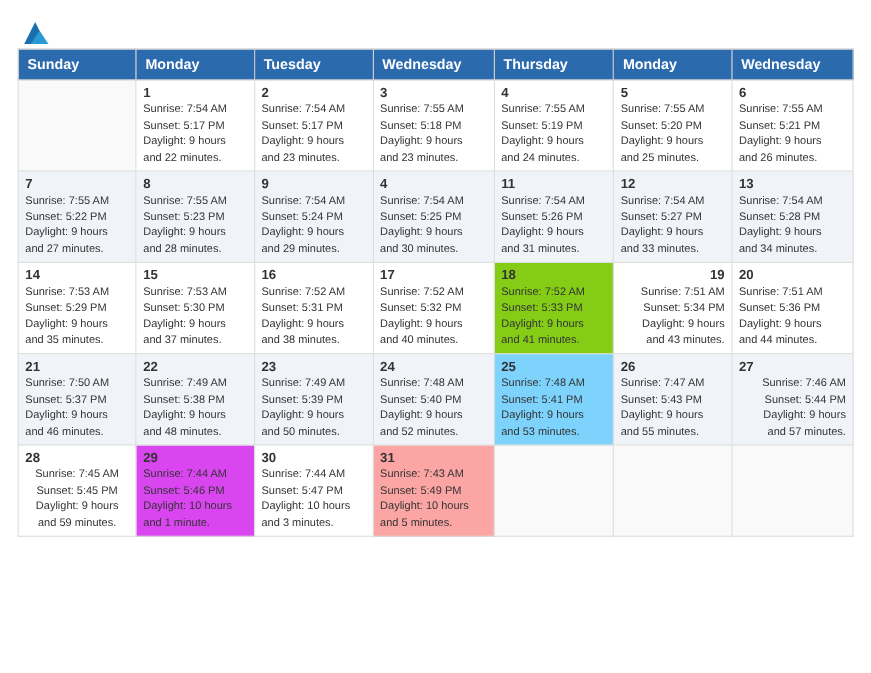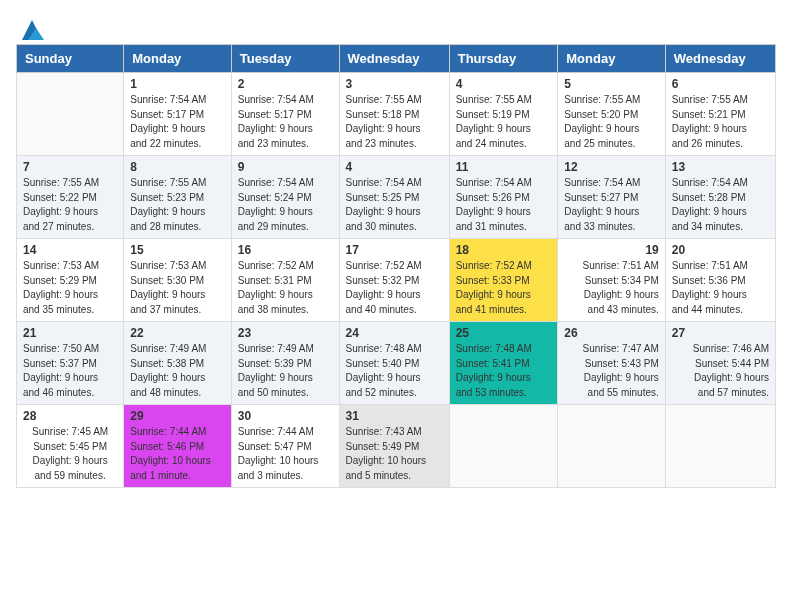--- a/index.html
+++ b/index.html
@@ -244,21 +244,21 @@
 Daylight: 9 hours
 and 38 minutes.</div>
         </td>
         <td style="background-color: rgb(255, 255, 255);">
           <span class="day-number">17</span>
           <div class="day-info" style="white-space: pre-line;">Sunrise: 7:52 AM
 Sunset: 5:32 PM
 Daylight: 9 hours
 and 40 minutes.</div>
         </td>
-        <td style="background-color: #fde047;">
+        <td style="background-color: #84cc16;">
           <span class="day-number">18</span>
           <div class="day-info" style="white-space: pre-line;">Sunrise: 7:52 AM
 Sunset: 5:33 PM
 Daylight: 9 hours
 and 41 minutes.</div>
         </td>
         <td style="background-color: rgb(255, 255, 255); text-align: right;">
           <span class="day-number">19</span>
           <div class="day-info" style="white-space: pre-line;">Sunrise: 7:51 AM
 Sunset: 5:34 PM
@@ -295,30 +295,30 @@
 Daylight: 9 hours
 and 50 minutes.</div>
         </td>
         <td style="background-color: rgb(240, 244, 249);">
           <span class="day-number">24</span>
           <div class="day-info" style="white-space: pre-line;">Sunrise: 7:48 AM
 Sunset: 5:40 PM
 Daylight: 9 hours
 and 52 minutes.</div>
         </td>
-        <td style="background-color: #14b8a6;">
+        <td style="background-color: #7dd3fc;">
           <span class="day-number">25</span>
           <div class="day-info" style="white-space: pre-line;">Sunrise: 7:48 AM
 Sunset: 5:41 PM
 Daylight: 9 hours
 and 53 minutes.</div>
         </td>
         <td style="background-color: rgb(240, 244, 249);">
           <span class="day-number">26</span>
-          <div class="day-info" style="white-space: pre-line; text-align: right;">Sunrise: 7:47 AM
+          <div class="day-info" style="white-space: pre-line;">Sunrise: 7:47 AM
 Sunset: 5:43 PM
 Daylight: 9 hours
 and 55 minutes.</div>
         </td>
         <td style="background-color: rgb(240, 244, 249); margin-left: 48px;">
           <span class="day-number">27</span>
           <div class="day-info" style="white-space: pre-line; text-align: right;">Sunrise: 7:46 AM
 Sunset: 5:44 PM
 Daylight: 9 hours
 and 57 minutes.</div>
@@ -339,21 +339,21 @@
 Daylight: 10 hours
 and 1 minute.</div>
         </td>
         <td style="background-color: rgb(255, 255, 255);">
           <span class="day-number">30</span>
           <div class="day-info" style="white-space: pre-line;">Sunrise: 7:44 AM
 Sunset: 5:47 PM
 Daylight: 10 hours
 and 3 minutes.</div>
         </td>
-        <td style="background-color: #e5e5e5;">
+        <td style="background-color: #fca5a5;">
           <span class="day-number">31</span>
           <div class="day-info" style="white-space: pre-line;">Sunrise: 7:43 AM
 Sunset: 5:49 PM
 Daylight: 10 hours
 and 5 minutes.</div>
         </td>
         <td class="empty-cell" style="background-color: rgb(255, 255, 255);"></td>
         <td class="empty-cell" style="background-color: rgb(255, 255, 255);"></td>
         <td class="empty-cell" style="background-color: rgb(255, 255, 255);"></td>
       </tr>

